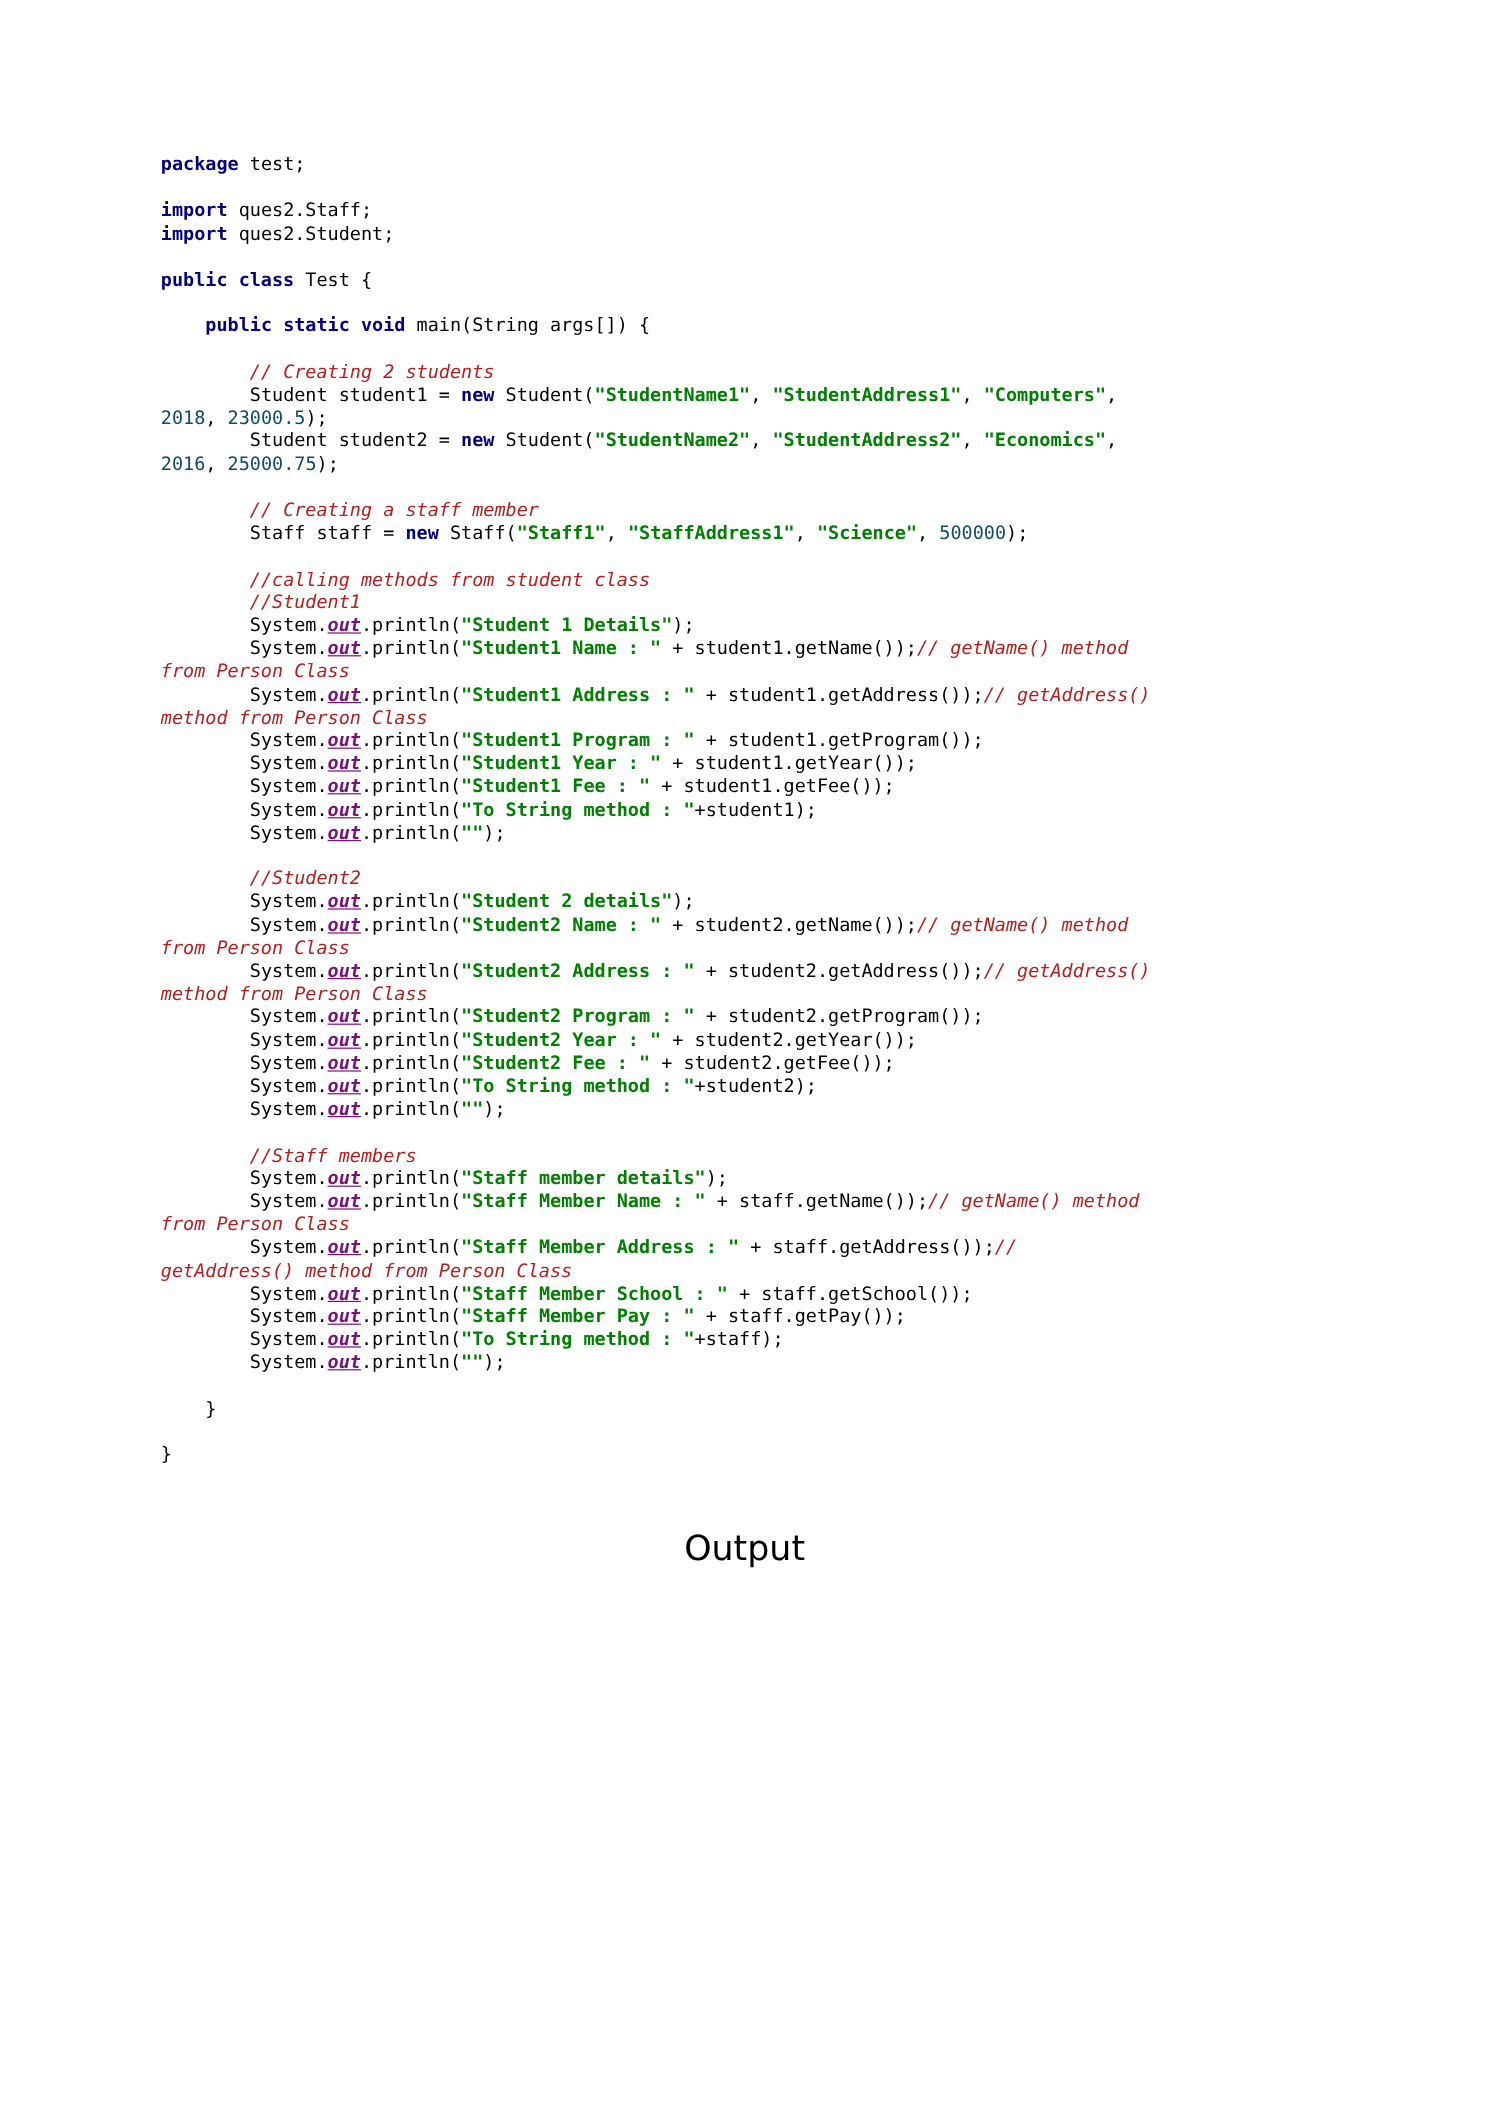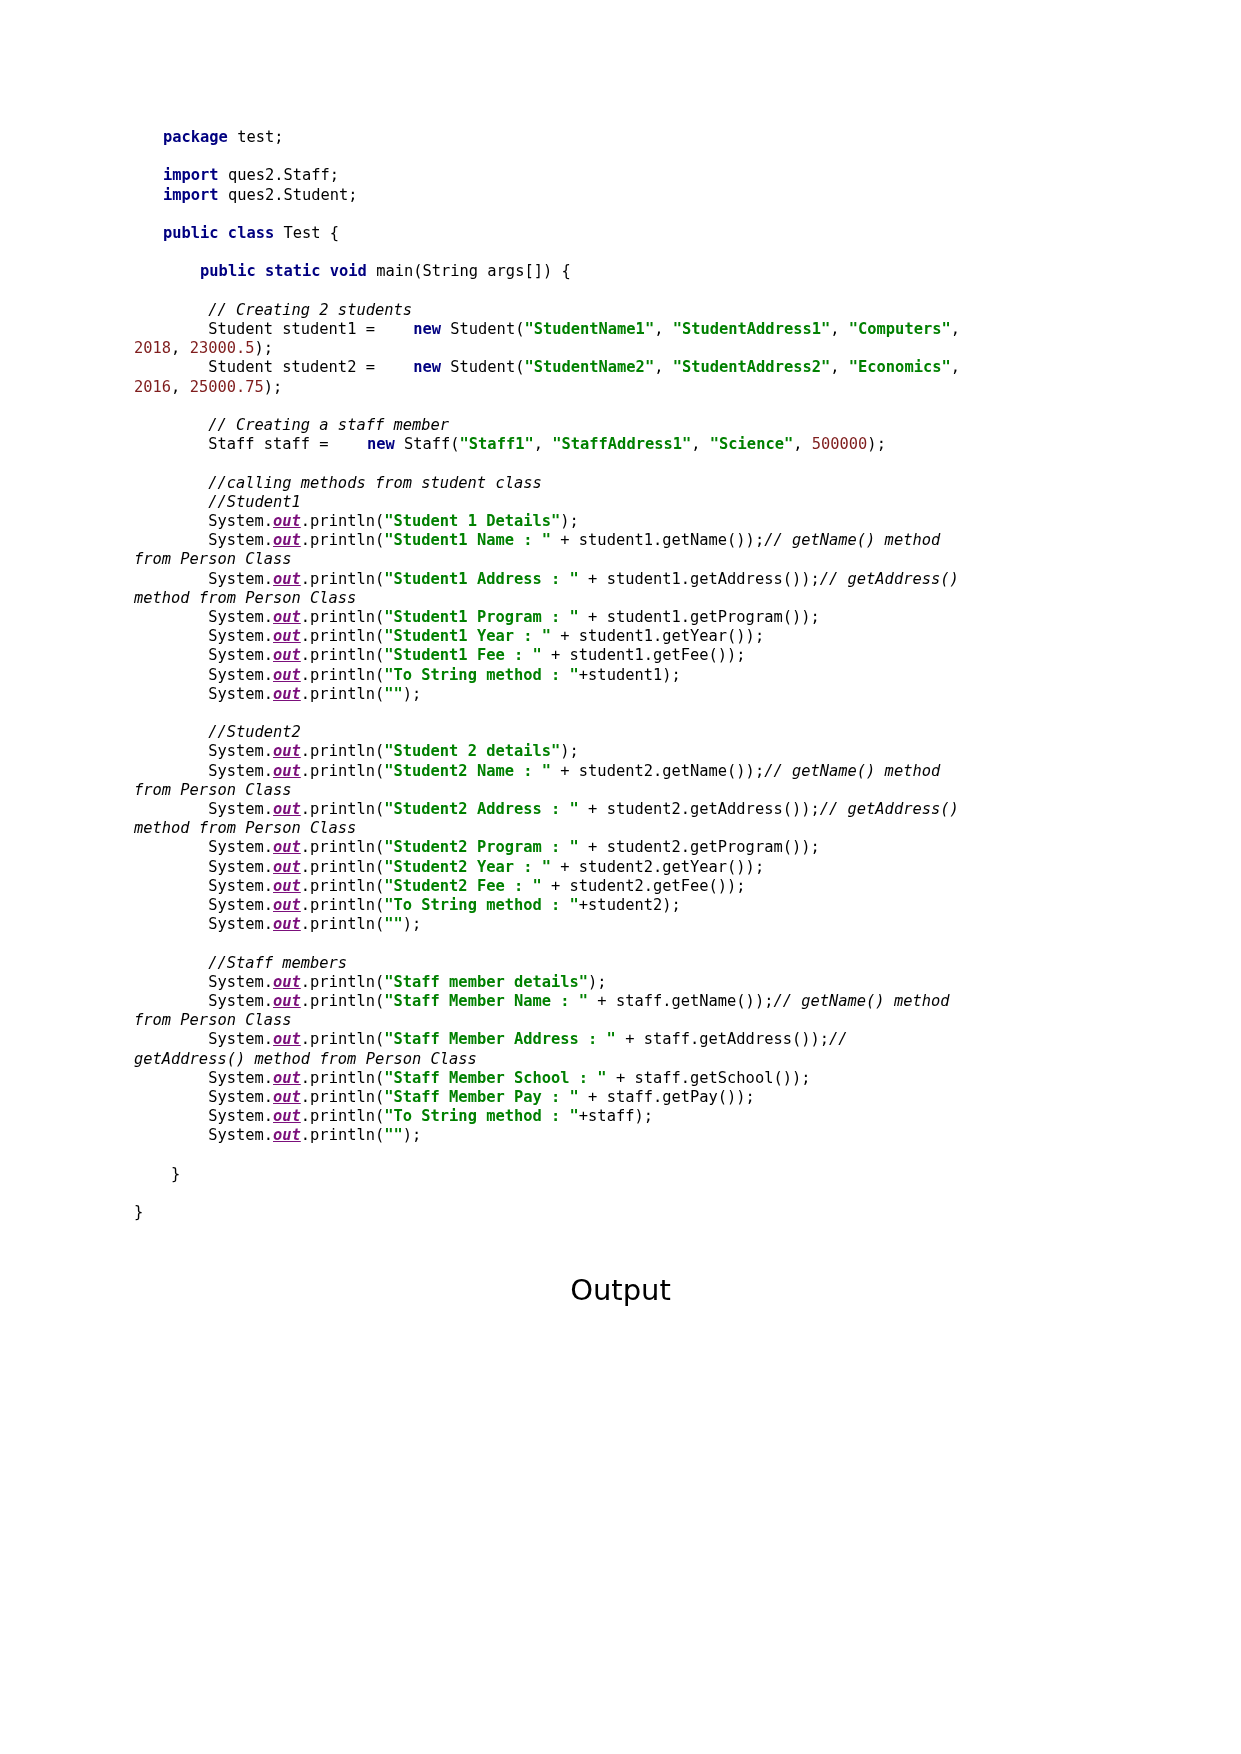--- a/index.html
+++ b/index.html
@@ -35,24 +35,24 @@
     letter-spacing: 0px;
   }
   .line {
     white-space: pre-wrap;
     min-height: 19.2px;
   }
   .line.blank {
     height: 19.2px;
   }
   
-  .kw  { color: #000080; font-weight: bold; margin-left: 29px; }
+  .kw  { color: #000080; font-weight: bold; }
   .str { color: #008000; font-weight: bold; }
-  .num { color: #7f1d1d; text-align: right; }
-  .cmt { color: #000000; font-style: italic; }
+  .num { color: #0c4a6e; text-align: right; }
+  .cmt { color: #b91c1c; font-style: italic; }
   .fld { color: #7b0f7b; font-weight: bold; font-style: italic; text-decoration: underline; }
   .pln { color: #000000; }
 
   .output-heading {
     position: absolute;
     left: 0;
     top: 1270px;
     width: 1241px;
     text-align: center;
     font-family: "DejaVu Sans", sans-serif;

